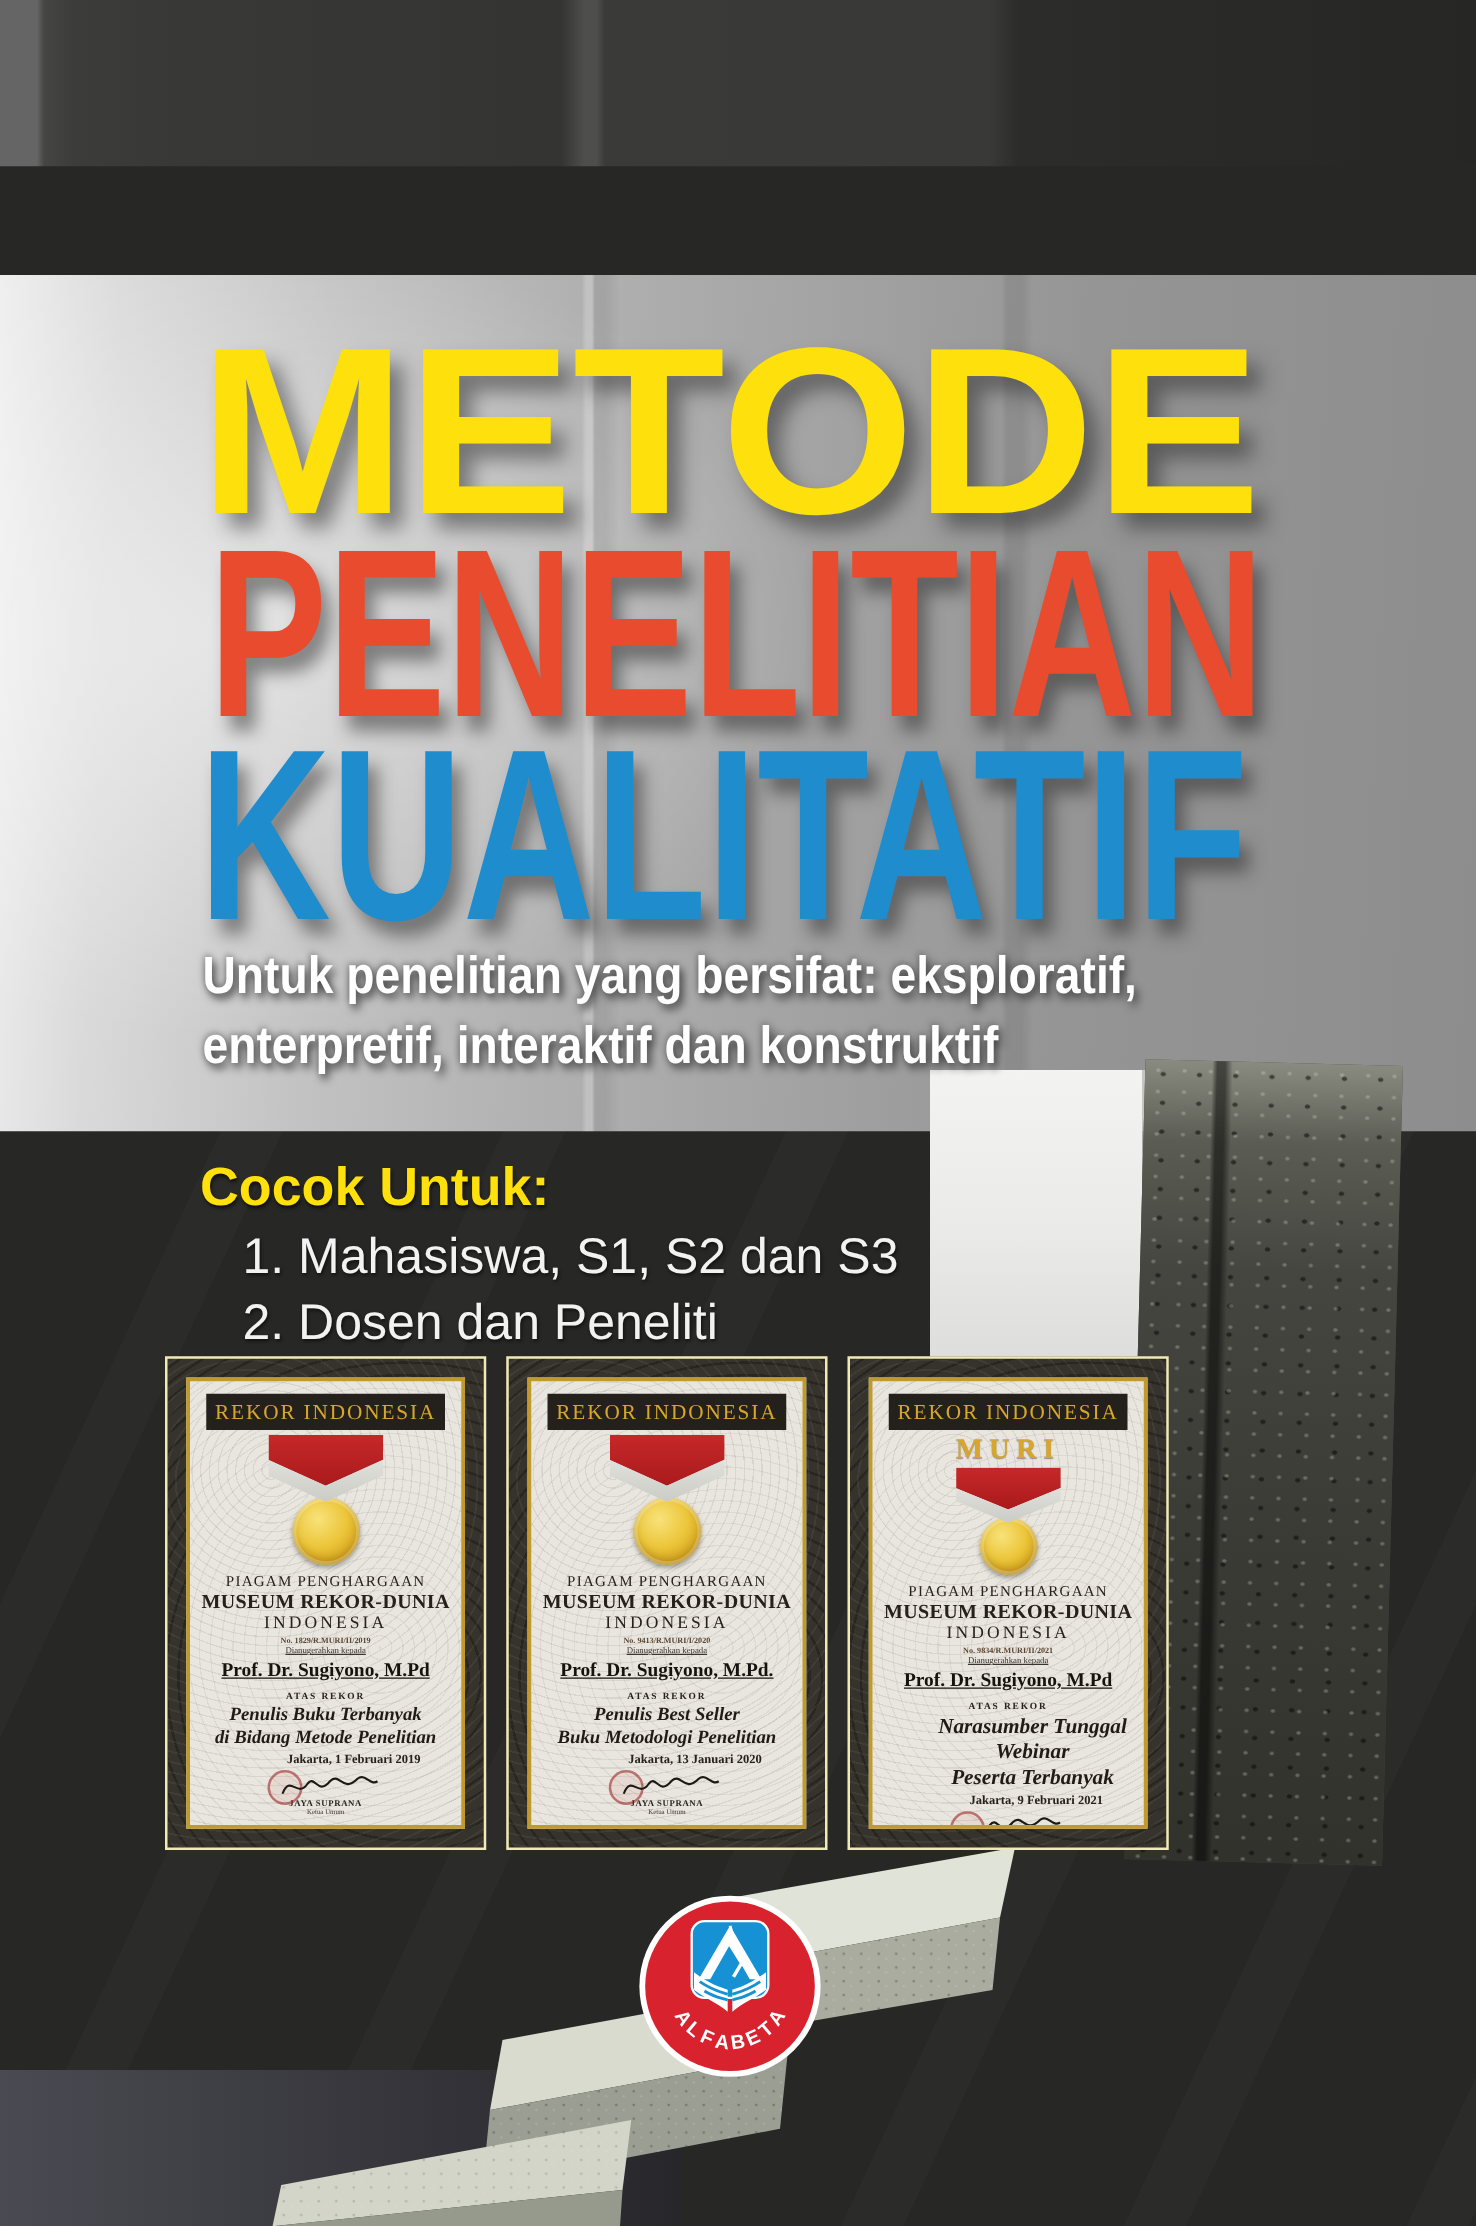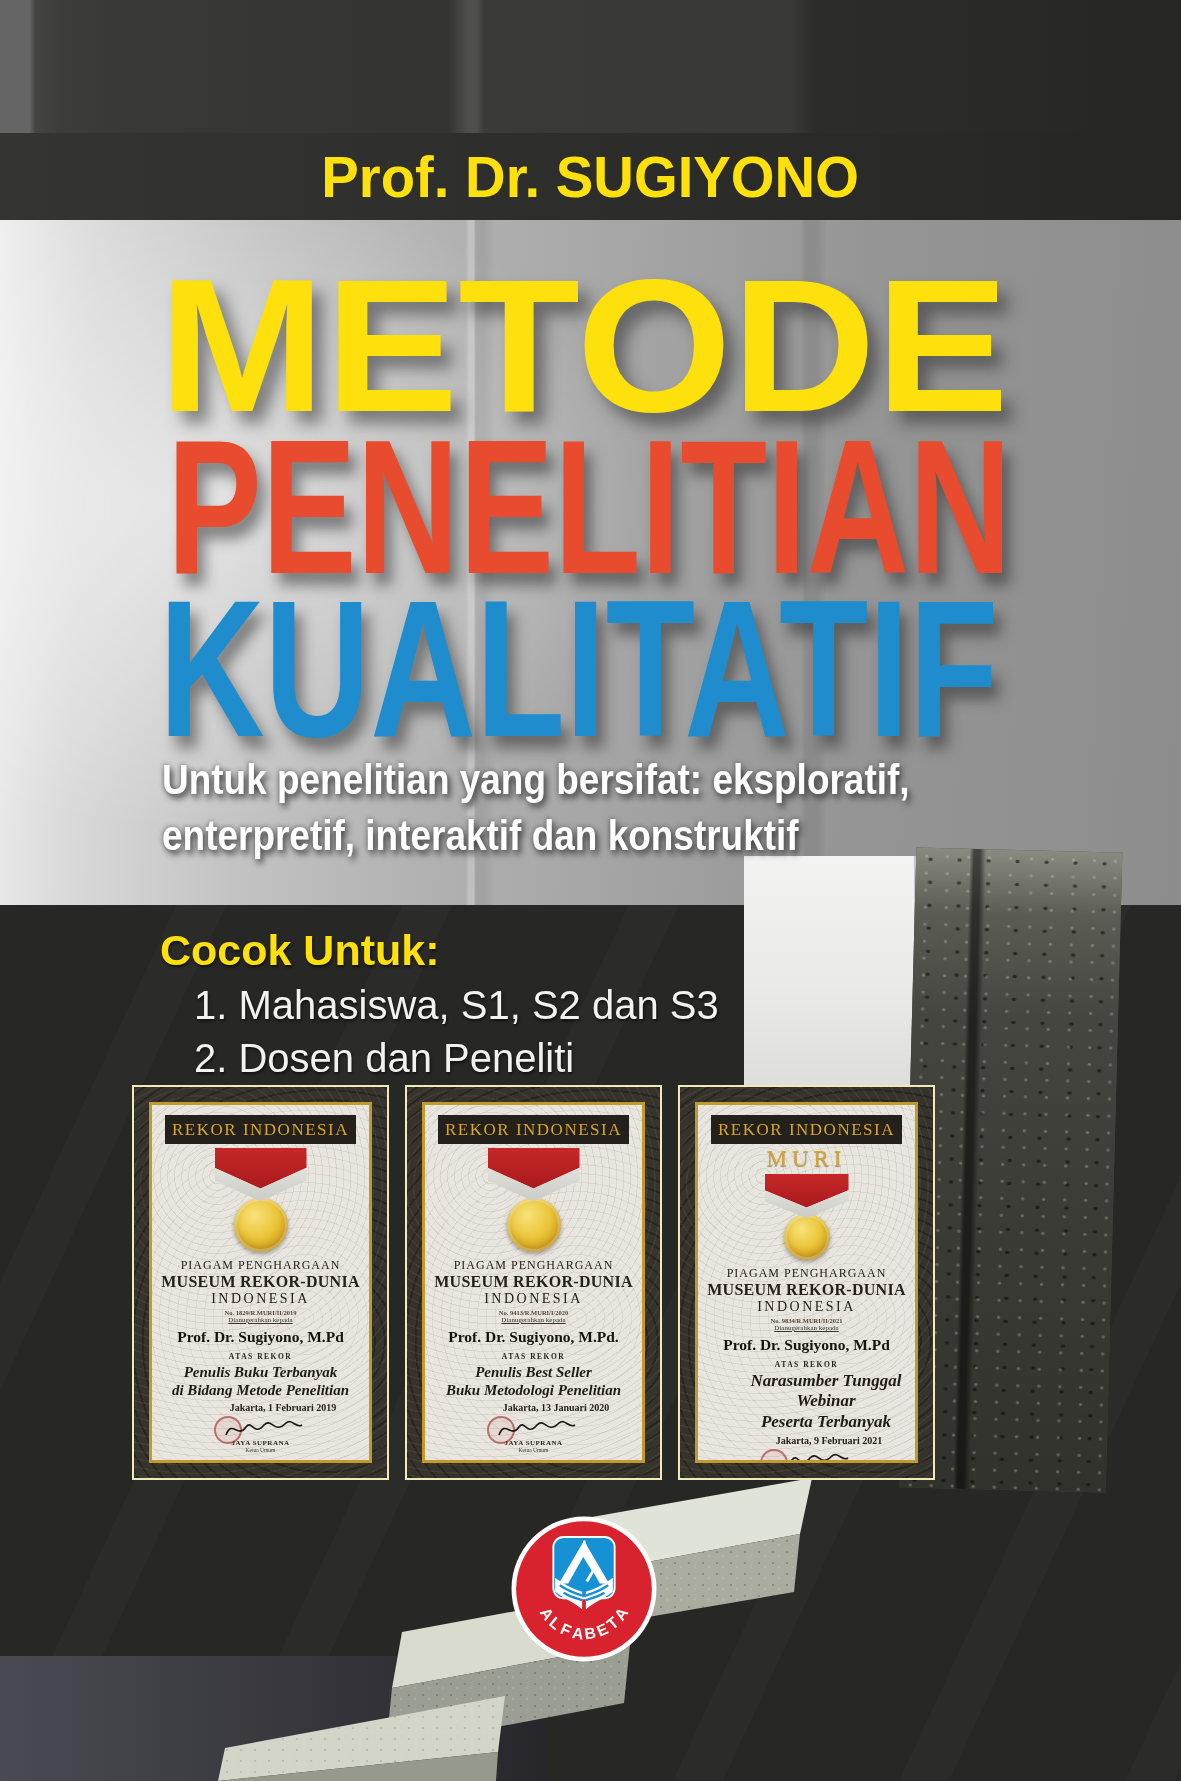--- a/index.html
+++ b/index.html
@@ -69,39 +69,39 @@
       repeating-radial-gradient(circle at 25% 25%, rgba(255,255,255,.05) 0 1.5px, transparent 1.5px 8px),
       repeating-radial-gradient(circle at 75% 65%, rgba(0,0,0,.25) 0 2px, transparent 2px 10px);
     padding:15px;box-sizing:border-box;}
   .cert-gold{border:3px solid #c19a2e;height:100%;box-sizing:border-box;background-color:#e9e6df;
     background-image:
       repeating-radial-gradient(circle at 30% 20%, rgba(120,115,105,.14) 0 1px, transparent 1px 7px),
       repeating-radial-gradient(circle at 70% 60%, rgba(120,115,105,.11) 0 1px, transparent 1px 9px);
     overflow:hidden;text-align:center;font-family:"Liberation Serif",serif;color:#26221b;}
   .cert-band{margin:10px auto 0;width:86%;background:#24211c;color:#d8a62c;
     font-size:17px;letter-spacing:1.5px;padding:5px 2px 4px;white-space:nowrap;}
-  .cert-muri{margin-top:2px;color:#d8a62c;font-weight:normal;font-size:23px;letter-spacing:5px;
+  .cert-muri{margin-top:2px;color:#d8a62c;font-weight:bold;font-size:23px;letter-spacing:5px;
     text-shadow:0 1px 1px #8d8d85;}
   .ribbon{position:relative;width:92px;height:58px;margin:4px auto 0;}
   .compact .ribbon{height:48px;width:84px;margin-top:2px;}
   .rb-red,.rb-white{position:absolute;inset:0;}
   .rb-red{background:linear-gradient(180deg,#c62828,#9e1418);
     clip-path:polygon(0 0,100% 0,100% 34%,50% 70%,0 34%);}
   .rb-white{background:linear-gradient(180deg,#ecece8,#c9c9c4);
     clip-path:polygon(0 34%,50% 70%,100% 34%,100% 56%,50% 92%,0 56%);}
   .medal{width:54px;height:54px;border-radius:50%;margin:-8px auto 0;
     background:radial-gradient(circle at 38% 32%,#f8e27a 0%,#ecc63a 45%,#d6a51f 75%,#b8860f 100%);
     box-shadow:inset 0 0 0 3px rgba(255,255,255,.25),inset 0 -4px 8px rgba(120,80,0,.4),0 2px 4px rgba(0,0,0,.35);}
   .compact .medal{width:46px;height:46px;}
   .c-piagam{margin-top:6px;font-size:12px;letter-spacing:1px;}
   .c-museum{font-size:16px;font-weight:bold;letter-spacing:.3px;}
   .c-country{font-size:14px;letter-spacing:2.5px;}
   .c-number{margin-top:2px;font-size:6.5px;font-weight:bold;color:#5a4632;}
   .c-grant{font-size:7px;color:#3a362e;text-decoration:underline;}
-  .c-name{margin-top:4px;font-size:15.5px;font-weight:bold;color:#16130e;}
+  .c-name{margin-top:4px;font-size:15.5px;font-weight:bold;color:#16130e;text-decoration:underline;}
   .c-atas{margin-top:6px;font-size:7.5px;font-weight:bold;letter-spacing:1.5px;}
   .c-ach{margin-top:2px;font-size:15px;font-weight:bold;font-style:italic;line-height:1.2;color:#201c15;}
   .c-ach + .c-ach{margin-top:0;}
   .compact .c-ach{font-size:17px;padding-left:39px;}
   .c-date{margin-top:3px;font-size:10px;font-weight:bold;margin-left:45px;}
   .c-sig{position:relative;height:32px;width:110px;margin:0 auto;}
   .c-sig svg{position:absolute;left:18px;top:0;}
   .stamp{position:absolute;left:8px;top:3px;width:24px;height:24px;border-radius:50%;
     border:2px solid rgba(150,30,30,.55);background:rgba(200,60,60,.08);display:block;}
   .c-signer{font-size:7px;font-weight:bold;letter-spacing:.5px;margin-top:-6px;color:#2a2620;}
@@ -113,23 +113,20 @@
   
   .logo{position:absolute;left:505px;top:1510px;width:158px;height:158px;z-index:6;}
 </style>
 </head>
 <body>
 
 <div class="cover">
 
   <div class="top-strip"></div>
 
-  <div class="author-band">
-    <div class="author">Prof. Dr. SUGIYONO</div>
-  </div>
 
   <div class="hero"></div>
   <div class="streaks"></div>
   <div class="door"></div>
   <div class="concrete-column"></div>
 
   <div class="title-line t1">METODE</div>
   <div class="title-line t2">PENELITIAN</div>
   <div class="title-line t3">KUALITATIF</div>
 

